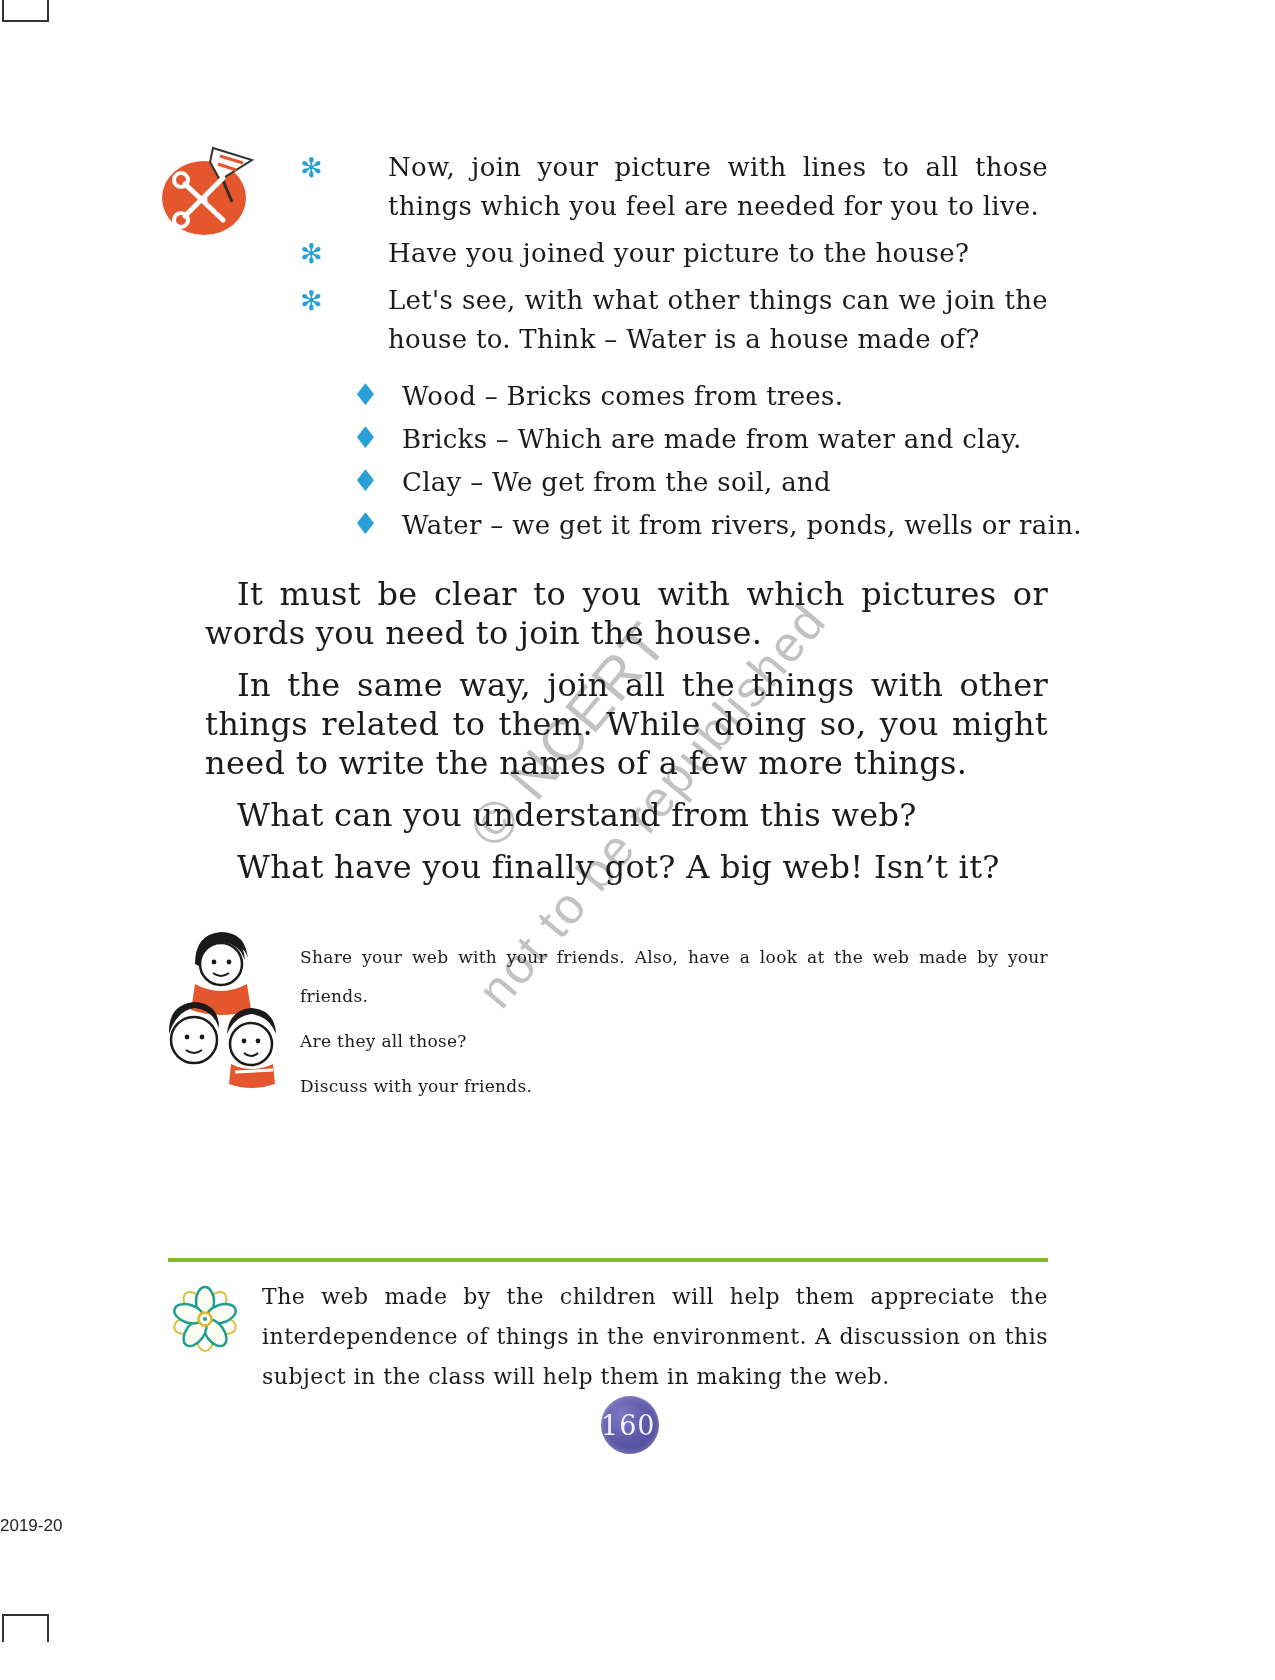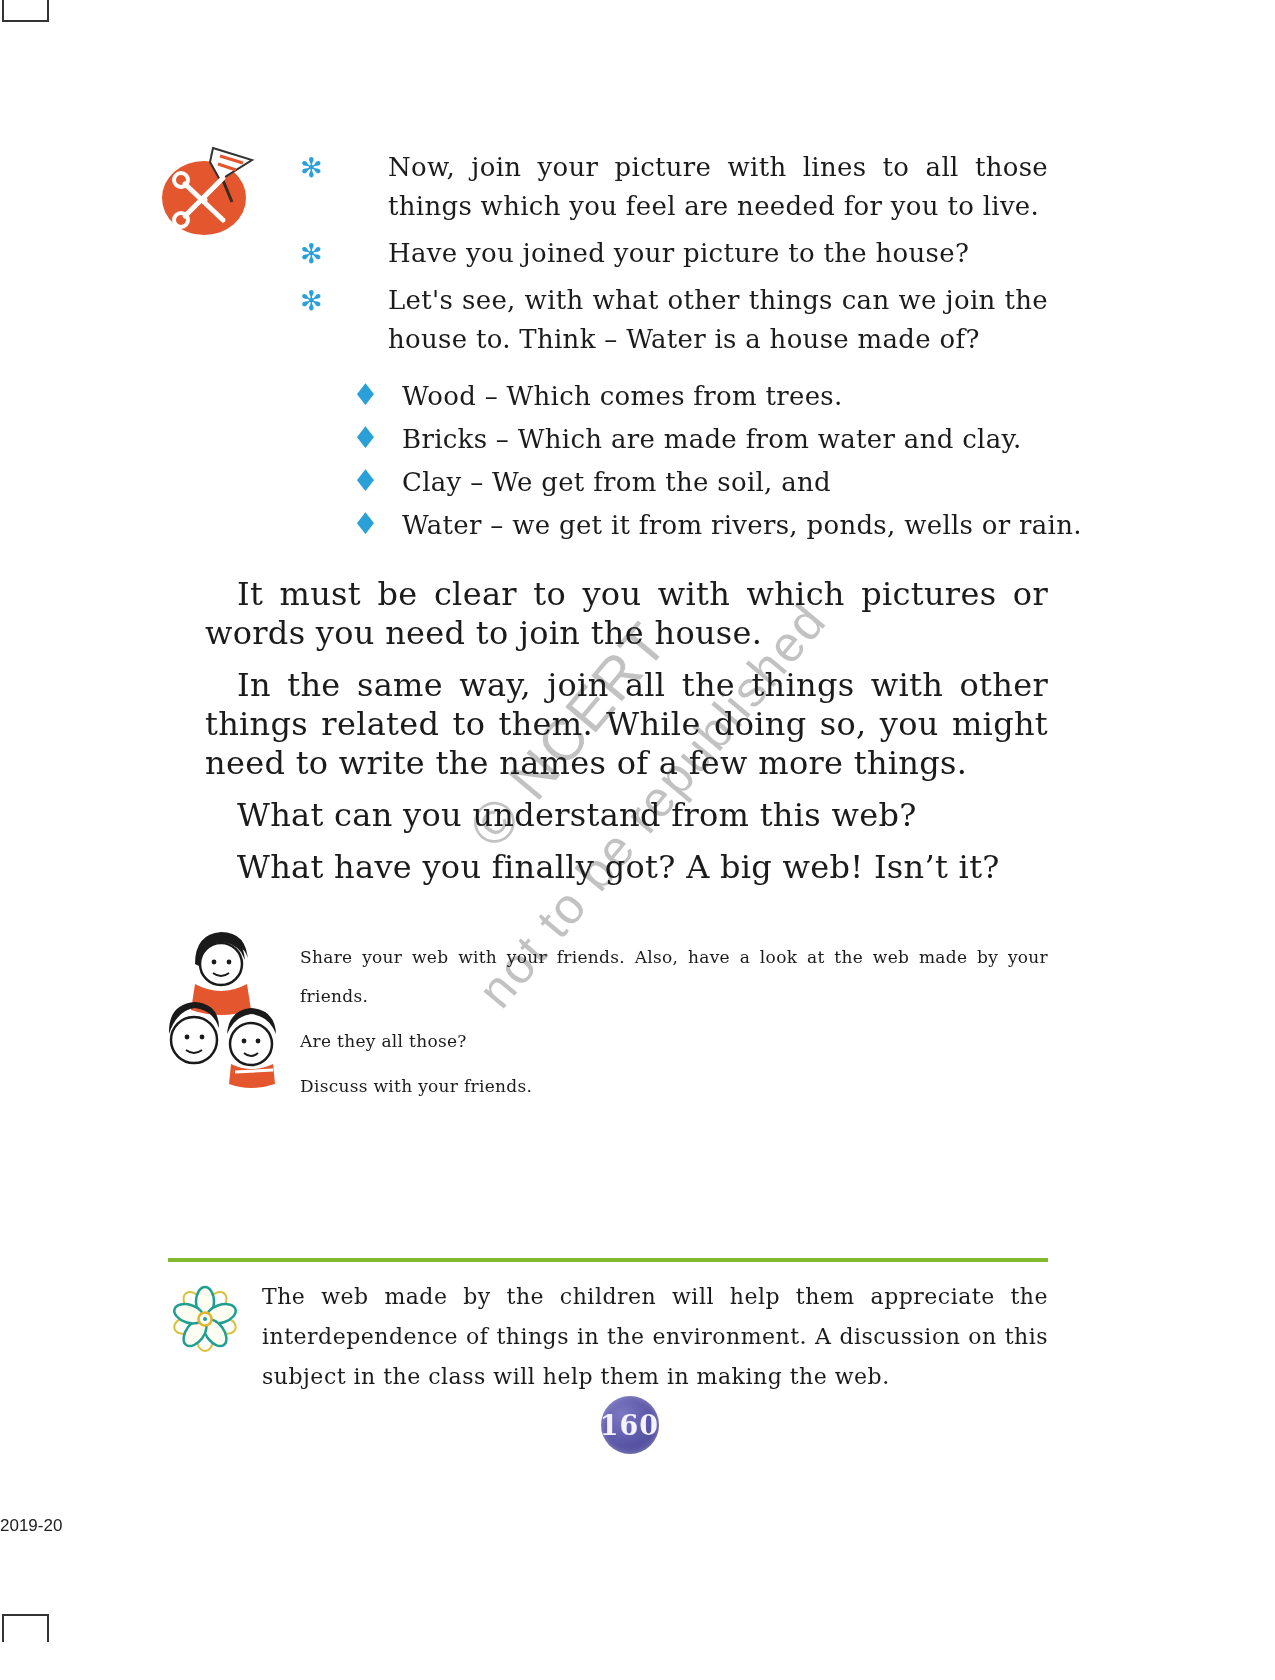--- a/index.html
+++ b/index.html
@@ -74,23 +74,22 @@
   .divider{position:absolute;left:168px;top:1258px;width:880px;height:4px;background:#82bb2f;}
   .teacher-note{
     position:absolute;left:262px;top:1277px;width:786px;
     font-size:22px;line-height:40px;text-align:justify;letter-spacing:.5px;margin:0;
   }
 
   
   .page-badge{
     position:absolute;left:601px;top:1396px;width:58px;height:58px;border-radius:50%;
     background:radial-gradient(circle at 35% 32%, #7b77c2 0%, #5a56a6 55%, #4a4694 100%);
-    display:flex;align-items:center;justify-content:flex-end;
+    display:flex;align-items:center;justify-content:flex-start;
     box-shadow:inset 0 0 6px rgba(255,255,255,.35);
-    font-weight:bold;
   }
   .page-badge span{color:#f4f2ff;font-size:27px;letter-spacing:1px;}
 
   .footer-year{
     position:absolute;left:0;top:1516px;width:1275px;text-align:left;
     font-family:"Liberation Sans","DejaVu Sans",sans-serif;font-size:17px;color:#222;
   }
 </style>
 </head>
 <body>
@@ -133,21 +132,21 @@
       </div>
       <div class="bullet-row">
         <span class="bullet-glyph">✻</span>
         <span class="bullet-text">Let's see, with what other things can we join the house to. Think – Water is a house made of?</span>
       </div>
     </div>
 
     <div class="materials">
       <div class="material-row">
         <span class="diamond">♦</span>
-        <span class="material-text">Wood – Which comes from trees.</span>
+        <span class="material-text">Wood – Bricks comes from trees.</span>
       </div>
       <div class="material-row">
         <span class="diamond">♦</span>
         <span class="material-text">Bricks – Which are made from water and clay.</span>
       </div>
       <div class="material-row">
         <span class="diamond">♦</span>
         <span class="material-text">Clay – We get from the soil, and</span>
       </div>
       <div class="material-row">

